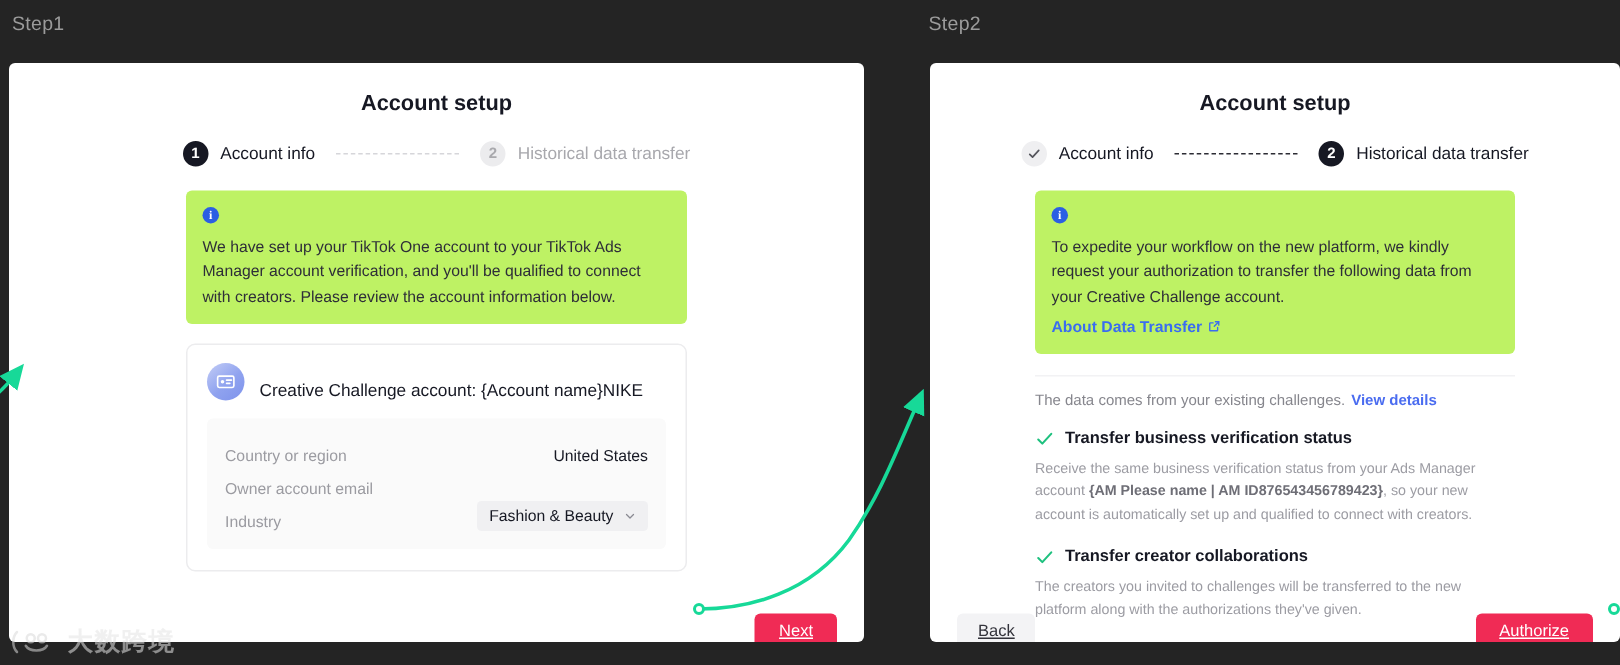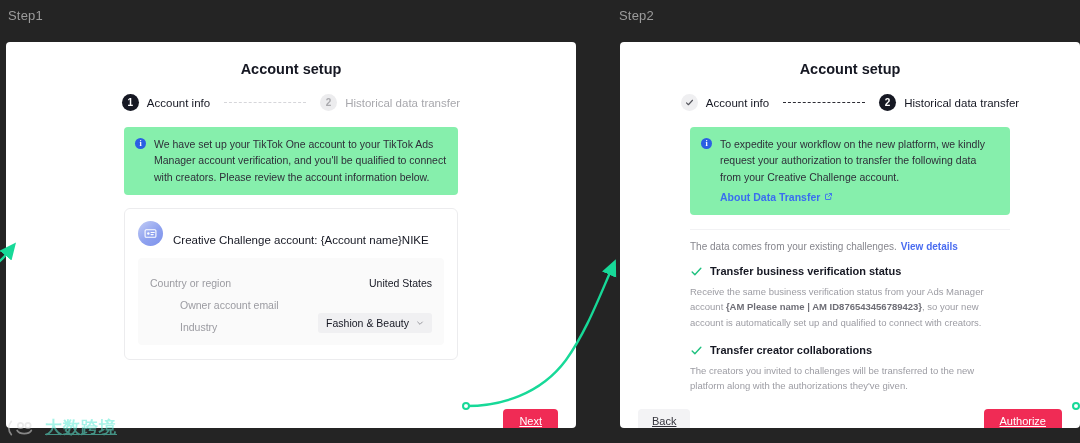--- a/index.html
+++ b/index.html
@@ -78,25 +78,26 @@
     border-top: 1px dashed #d6d6da;
     margin: 0 4px;
   }
   .st-line.dark { border-top-color: #2c2c34; }
 
   
   .content1 { width: 334px; margin: 0 auto; margin-top: 16px; }
   .content2 { width: 320px; margin: 0 auto; margin-top: 16px; }
 
   .banner {
-    background: #86efac;
+    background: #bef264;
     border-radius: 4px;
     padding: 9px 11px 10px 11px;
     display: flex;
     gap: 8px;
+    flex-direction: column;
   }
   .info-dot {
     width: 11px; height: 11px; border-radius: 50%;
     background: #2b5fe3;
     flex: 0 0 auto;
     margin-top: 2px;
     position: relative;
   }
   .info-dot::after {
     content: "i";
@@ -137,21 +138,21 @@
   .acct-body {
     margin-top: 12px;
     background: #fafafa;
     border-radius: 4px;
     padding: 10px 12px 12px 12px;
   }
   .frow {
     display: flex; align-items: flex-end; justify-content: space-between;
     min-height: 21px;
   }
-  .frow + .frow { margin-top: 1px; margin-left: 30px; }
+  .frow + .frow { margin-top: 1px; }
   .flabel { font-size: 10.5px; color: #9b9ba1; }
   .fvalue { font-size: 10.5px; color: #161823; }
   .fselect {
     display: flex; align-items: center; gap: 7px;
     background: #f0f0f2; border-radius: 3px;
     padding: 4px 8px;
     cursor: pointer;
   }
   .fselect span { font-size: 10.5px; color: #161823; }
   .chev { width: 8px; height: 8px; display:block; }
@@ -221,25 +222,24 @@
   
   .watermark {
     position: absolute;
     left: 6px; bottom: 4px;
     display: flex; align-items: center; gap: 5px;
     opacity: .55;
   }
   .wm-logo { width: 34px; height: 20px; display: block; }
   .wm-text {
     font-size: 17px;
-    color: #5eead4;
+    color: #e5e5e5;
     letter-spacing: 1px;
     font-family: "DejaVu Sans", sans-serif;
     font-weight: bold;
-    text-decoration: underline;
   }
 </style>
 </head>
 <body>
 
 <div class="stage">
 
   <div class="step-label s1">Step1</div>
   <div class="step-label s2">Step2</div>
 

